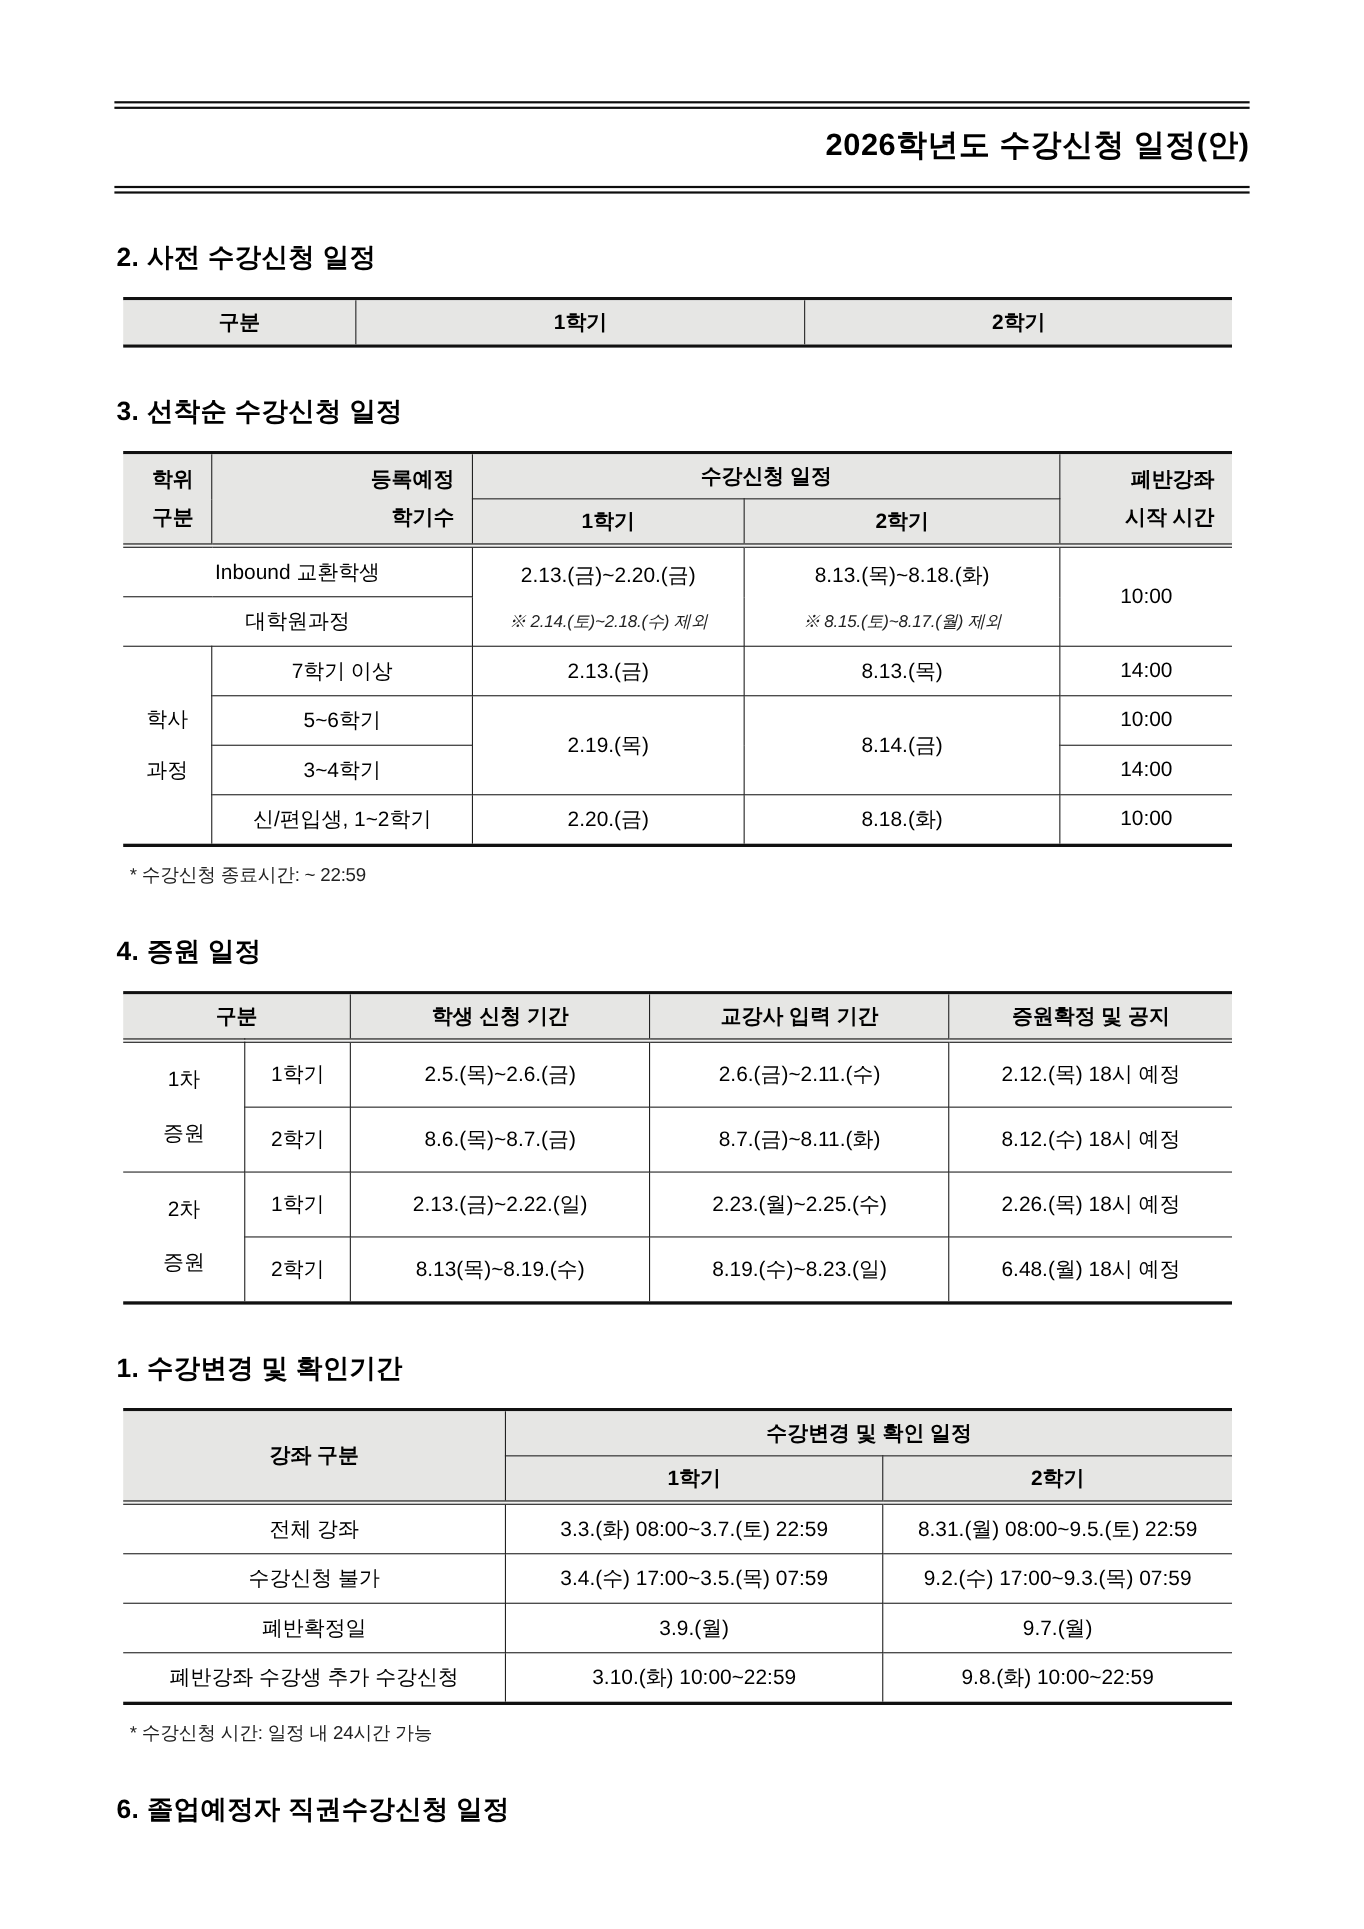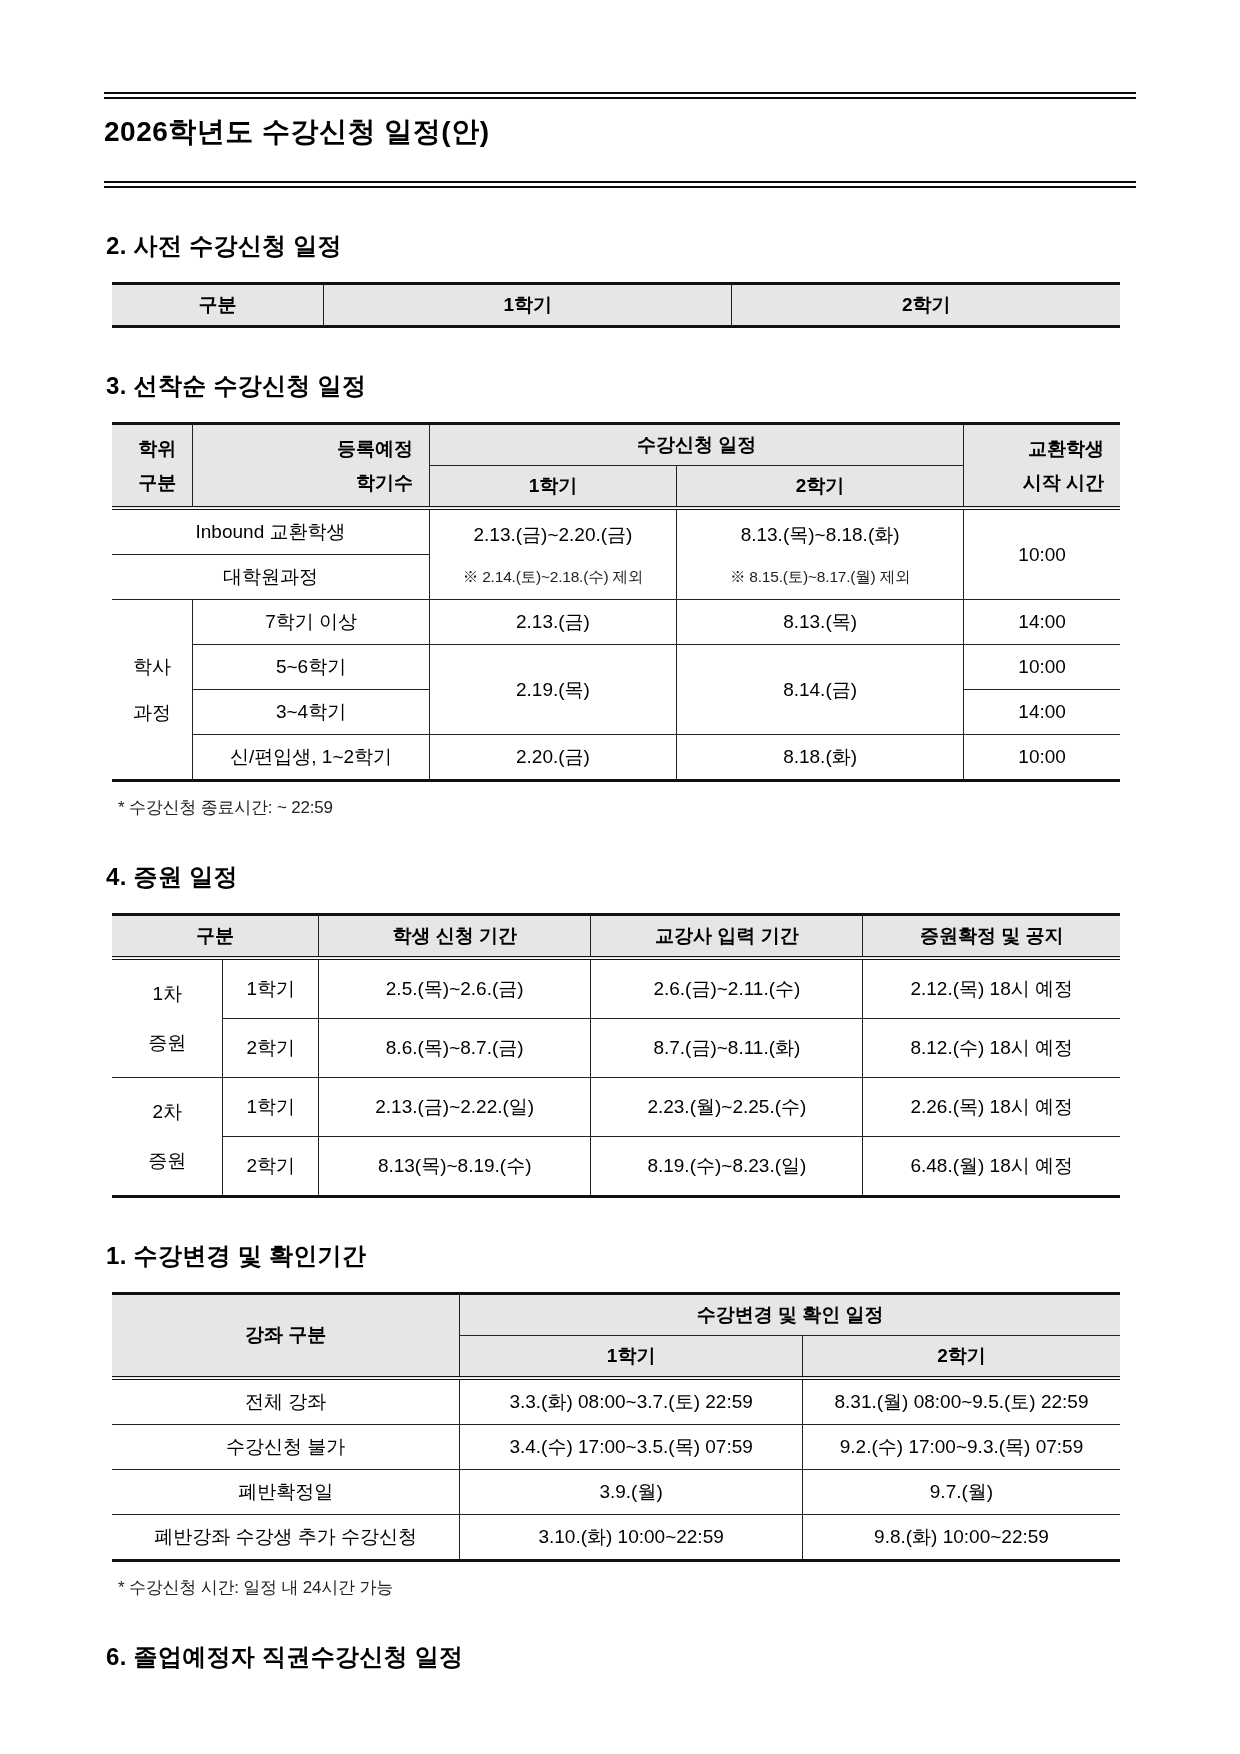--- a/index.html
+++ b/index.html
@@ -5,33 +5,33 @@
   html,body { margin:0; padding:0; }
   body {
     width:1240px; min-height:1754px; background:#ffffff;
     font-family:"Liberation Sans", sans-serif; color:#000;
     -webkit-font-smoothing:antialiased;
   }
   .page { padding:92px 104px 60px 104px; box-sizing:border-box; }
 
   
   .dbl-rule { height:3px; border-top:2.5px solid #0d0d0d; border-bottom:2px solid #0d0d0d; }
-  .title { text-align:left; font-size:28px; font-weight:bold; letter-spacing:0.5px; padding:14px 0 30px 0; }
+  .title { text-align:right; font-size:28px; font-weight:bold; letter-spacing:0.5px; padding:14px 0 18px 0; }
 
   
   .sec-h { font-size:24px; font-weight:bold; letter-spacing:0.3px; margin:42px 0 20px 2px; }
   .sec-h.first { margin-top:46px; }
 
   
   .tbl-wrap { border-top:3px solid #111; border-bottom:3px solid #111; margin-left:8px; width:1008px; }
   table { border-collapse:collapse; border-style:hidden; width:100%; table-layout:fixed; }
   th, td { border:1px solid #222; text-align:center; vertical-align:middle; font-size:19px; padding:9px 6px; }
   th { background:#e6e6e4; font-weight:bold; padding:7px 16px; }
   .hdr-bottom { border-bottom:4px double #111 !important; }
-  .note { font-size:15.5px; color:#222; margin-top:19px; letter-spacing:-0.2px; }
+  .note { font-size:15.5px; color:#222; margin-top:19px; letter-spacing:-0.2px;font-style:italic; }
   .tall-label { line-height:2.4; white-space:pre-line; }
   .group-label { line-height:2.6; white-space:pre-line; }
   .hdr-two { line-height:1.75; white-space:pre-line;text-align:right; }
 
   .footnote { font-size:17px; color:#222; margin:14px 0 0 14px; letter-spacing:-0.2px; }
 
   
   .t236 col.c1 { width:21%; } .t236 col.c2 { width:40.5%; } .t236 col.c3 { width:38.5%; }
   .t3 col.c1 { width:8%; } .t3 col.c2 { width:23.5%; } .t3 col.c3 { width:24.5%; }
   .t3 col.c4 { width:28.5%; } .t3 col.c5 { width:15.5%; }
@@ -77,21 +77,21 @@
           <col class="c4">
           <col class="c5">
         </colgroup>
       <tbody>
           <tr>
         <th rowspan="2" class="hdr-bottom hdr-two">학위
 구분</th>
         <th rowspan="2" class="hdr-bottom hdr-two">등록예정
 학기수</th>
         <th colspan="2">수강신청 일정</th>
-        <th rowspan="2" class="hdr-bottom hdr-two">교환학생
+        <th rowspan="2" class="hdr-bottom hdr-two">폐반강좌
 시작 시간</th>
       </tr>
       <tr>
         <th class="hdr-bottom">1학기</th>
         <th class="hdr-bottom">2학기</th>
       </tr>
       <tr>
         <td colspan="2">Inbound 교환학생</td>
         <td rowspan="2">
           <div>2.13.(금)~2.20.(금)</div>

